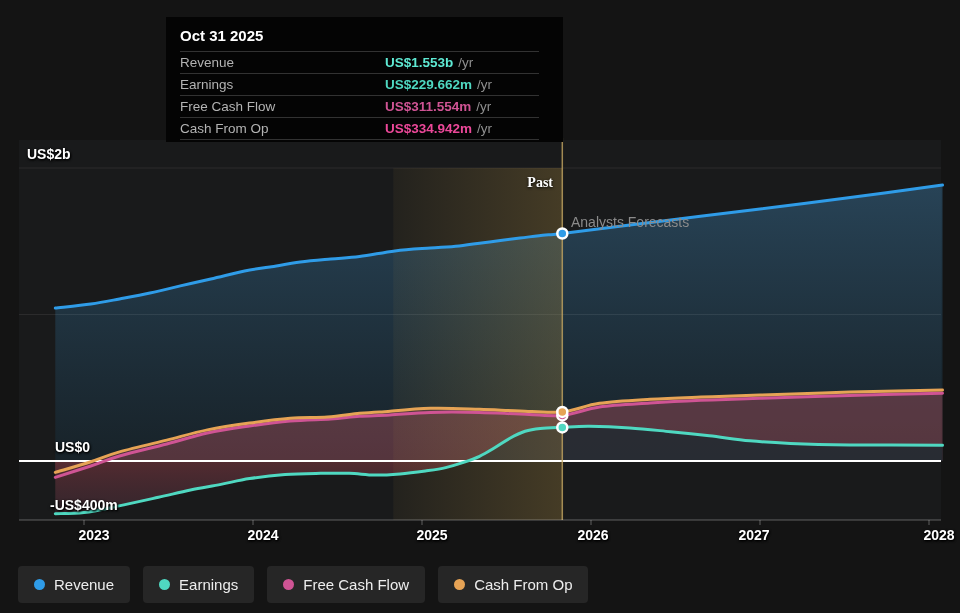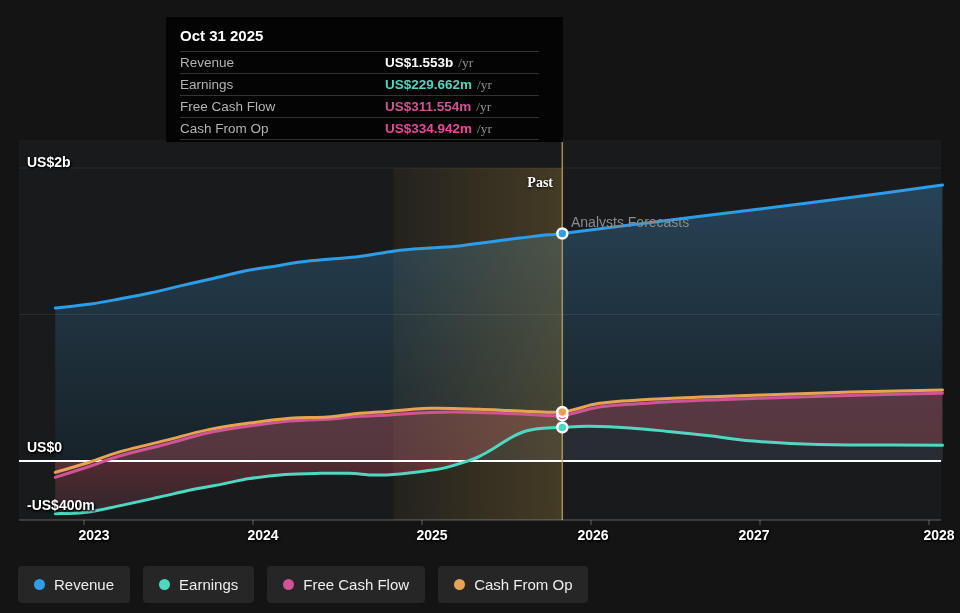--- a/index.html
+++ b/index.html
@@ -2,36 +2,36 @@
 <html><head>
 <meta charset="utf-8">
 <style>
   html,body{margin:0;padding:0;background:#141414;}
   .page{position:relative;width:960px;height:613px;background:#141414;overflow:hidden;
         font-family:"Liberation Sans","DejaVu Sans",sans-serif;}
   .plot-bg{position:absolute;left:19px;top:140px;width:922px;height:380px;background:#191a1b;}
   svg.chart{position:absolute;left:0;top:0;}
   .ylab{position:absolute;left:27px;color:#fff;font-size:14px;font-weight:700;
         text-shadow:0 1px 3px #000,1px 1px 2px #000;}
-  .ylab.y2b{top:154px;}
-  .ylab.y0{top:439px;}
-  .ylab.ym400{top:497px;}
+  .ylab.y2b{top:146px;}
+  .ylab.y0{top:439px;margin-left:28px;}
+  .ylab.ym400{top:497px;margin-left:23px;}
   .xlab{position:absolute;top:527px;transform:translateX(-50%);color:#fff;font-size:14px;
         font-weight:700;text-shadow:0 1px 3px #000,1px 1px 2px #000;margin-left:10px;}
   .past-label{position:absolute;top:175px;right:407px;color:#fff;font-size:14px;font-weight:700;
         text-shadow:0 1px 3px #000;font-family:Liberation Serif, serif;}
   .forecast-label{position:absolute;top:175px;left:571px;color:#8b8b8b;font-size:14px;margin-top:39px;}
   .tooltip{position:absolute;left:166px;top:17px;width:397px;box-sizing:border-box;
         background:#040404;padding:6px 24px 2px 14px;z-index:5;}
   .tooltip-title{font-size:15px;font-weight:700;color:#fff;padding:4px 0 7px 0;}
   .trow{display:flex;align-items:center;height:21px;border-top:1px solid #323232;font-size:13.5px;}
   .trow:last-child{border-bottom:1px solid #323232;}
   .trow .lab{width:205px;color:#b3b3b3;}
   .trow .val{font-weight:700;}
-  .trow .suf{color:#8f8f8f;margin-left:5px;font-family:Liberation Serif, serif;}
+  .trow .suf{color:#8f8f8f;margin-left:5px;}
   .legend{position:absolute;left:18px;top:566px;display:flex;gap:13px;}
   .legend-item{display:flex;align-items:center;gap:9px;height:37px;padding:0 16px;
         background:#262626;border-radius:4px;color:#ededed;font-size:15px;cursor:pointer;}
   .dot{width:11px;height:11px;border-radius:50%;flex:0 0 auto;}
 </style>
 </head>
 <body>
 
 <div class="page">
 
@@ -93,21 +93,21 @@
   <span class="xlab" style="left:744px">2027</span>
   <span class="xlab" style="left:929px">2028</span>
 
   <div class="past-label">Past</div>
   <div class="forecast-label">Analysts Forecasts</div>
 
   <div class="tooltip">
     <div class="tooltip-title">Oct 31 2025</div>
     <div class="trow">
       <span class="lab">Revenue</span>
-      <span class="val" style="color: #ffffff;">US$1.553b</span>
+      <span class="val" style="color: #5eead4;">US$1.553b</span>
       <span class="suf">/yr</span>
     </div>
     <div class="trow">
       <span class="lab">Earnings</span>
       <span class="val" style="color: rgb(79, 216, 193);">US$229.662m</span>
       <span class="suf">/yr</span>
     </div>
     <div class="trow">
       <span class="lab">Free Cash Flow</span>
       <span class="val" style="color: rgb(207, 84, 148);">US$311.554m</span>

